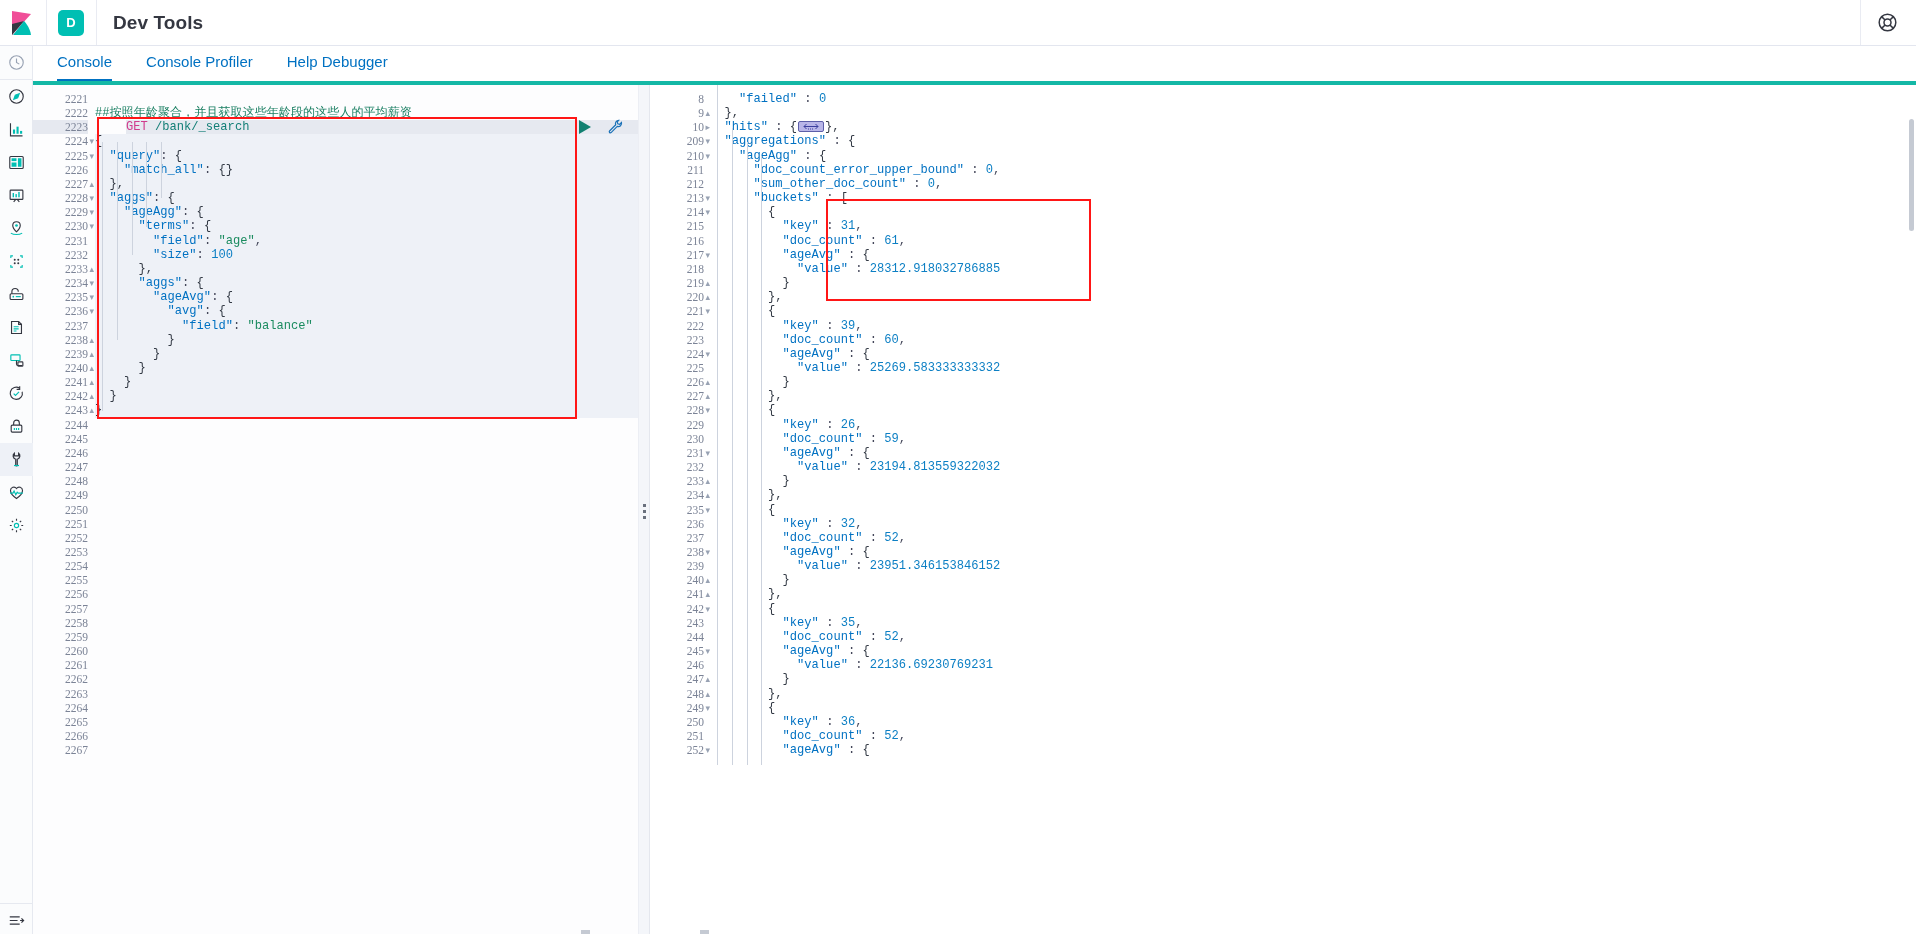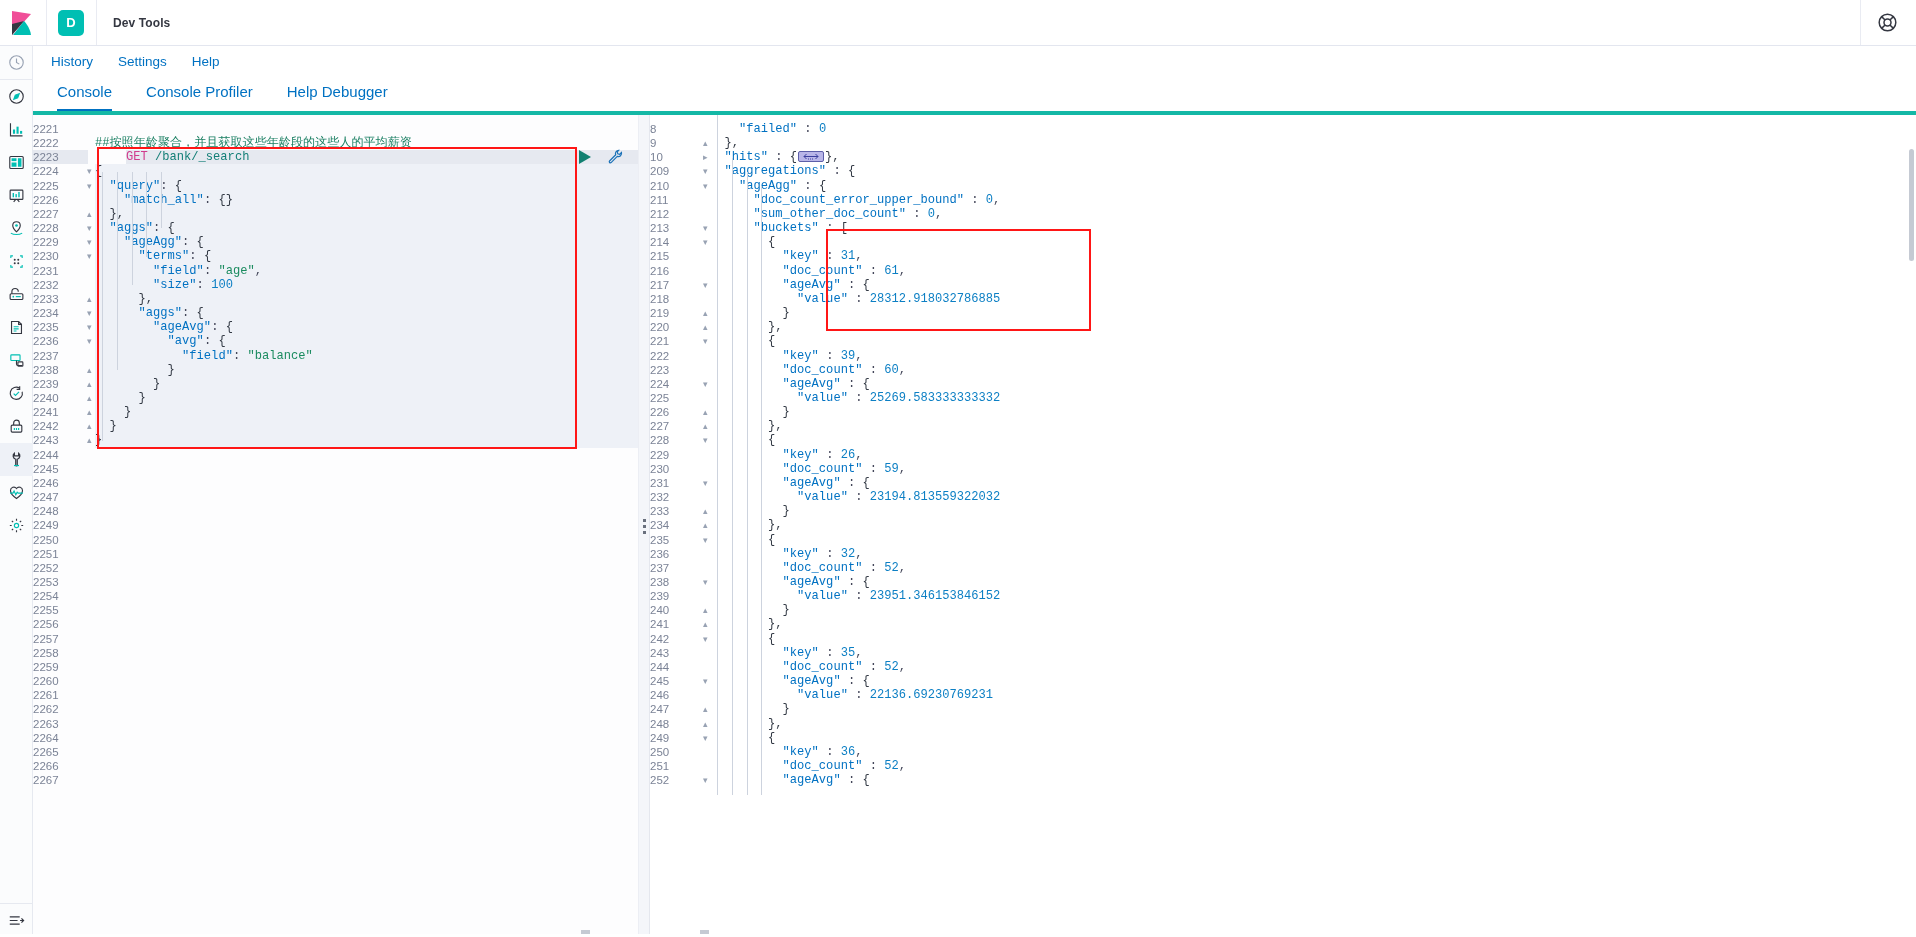--- a/index.html
+++ b/index.html
@@ -29,21 +29,21 @@
     border-right: 1px solid #e9ebf2;
   }
   .app-badge {
     width: 26px; height: 26px; border-radius: 5px;
     background: #00bfb3; color: #fff;
     font-size: 13px; font-weight: bold;
     display: flex; align-items: center; justify-content: center;
   }
   .app-title {
     display: flex; align-items: center; padding-left: 16px;
-    font-size: 12px; color: #343741; font-weight: 600; letter-spacing: .1px;
+    font-size: 19px; color: #343741; font-weight: 600; letter-spacing: .1px;
   }
   .topbar-spacer { flex: 1 1 auto; }
   .topbar-right {
     display: flex; align-items: center; padding: 0 18px 0 16px;
     border-left: 1px solid #e9ebf2;
   }
   .help-icon { width: 21px; height: 21px; display: block; }
 
   
   .body-row { flex: 1 1 auto; display: flex; min-height: 0; }
@@ -107,23 +107,23 @@
     display: flex; align-items: center; justify-content: center;
     cursor: col-resize;
   }
   .grip { display: flex; flex-direction: column; gap: 3px; }
   .grip i { width: 3px; height: 3px; background: #69707d; display: block; }
   .pane-right { flex: 1 1 auto; background: #fff; }
 
   
   .gutter {
     flex: 0 0 auto; padding-top: 7px;
-    font-family: Liberation Sans, sans-serif;
+    font-family: Liberation Serif, serif;
     font-size: 11.5px; line-height: 14.17px;
-    color: #7b8396; 
+    color: #7b8396; text-align: right;
     user-select: none; background: transparent;
   }
   .pane-left .gutter { width: 62px; padding-right: 7px; }
   .pane-right .gutter { width: 60px; padding-right: 6px; }
   .gnum { position: relative; height: 14.17px; white-space: nowrap; }
   .gnum.hl { background: #e6e9f0; }
   .fold {
     position: absolute; right: -6px; top: 0; width: 7px;
     font-size: 9px; color: #98a2b3; line-height: 14.17px;
   }
@@ -359,25 +359,20 @@
           <svg class="rail-icon" viewBox="0 0 24 24" fill="none" stroke="#343741" stroke-width="1.7">
             <path d="M2.5 7h14M2.5 12h11M2.5 17h14"></path>
               <path d="M17 12h5M19 9l3 3-3 3"></path>
           </svg>
         </div>
       </div>
     </div>
 
     <div class="main">
 
-      <div class="menurow">
-        <span class="menu-link">History</span>
-        <span class="menu-link">Settings</span>
-        <span class="menu-link">Help</span>
-      </div>
 
       <div class="tabrow">
         <span class="tab active">Console</span>
         <span class="tab">Console Profiler</span>
         <span class="tab">Help Debugger</span>
       </div>
 
       <div class="split">
 
         <div class="pane pane-left">

